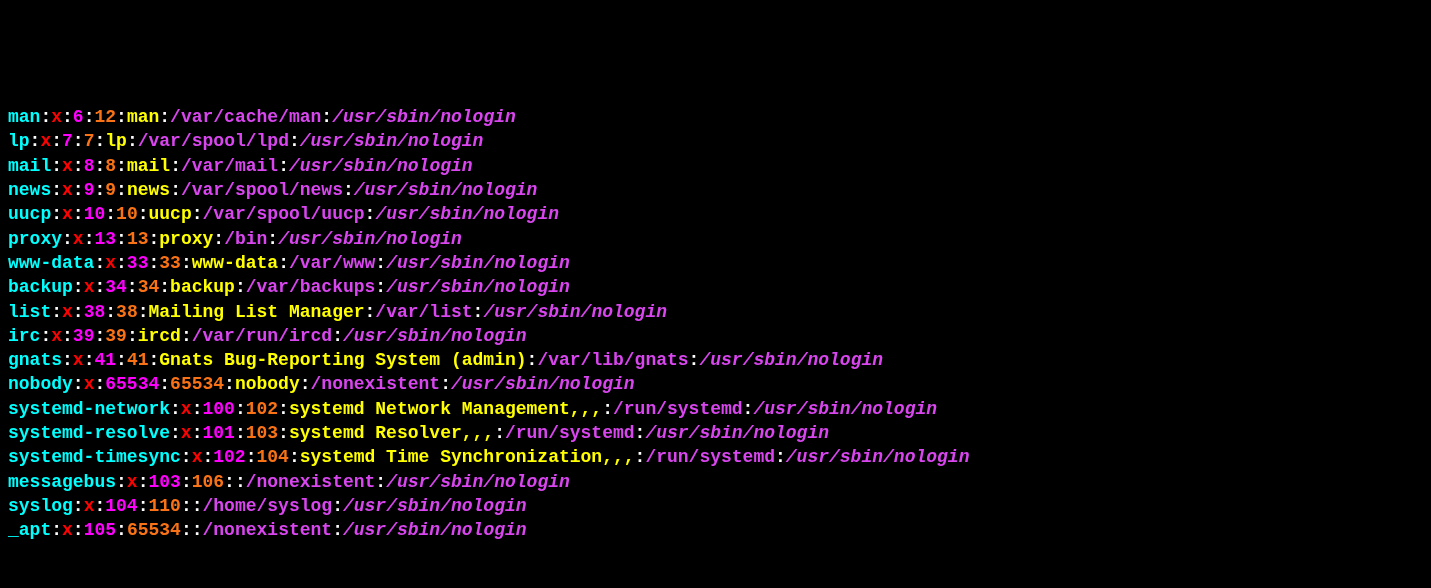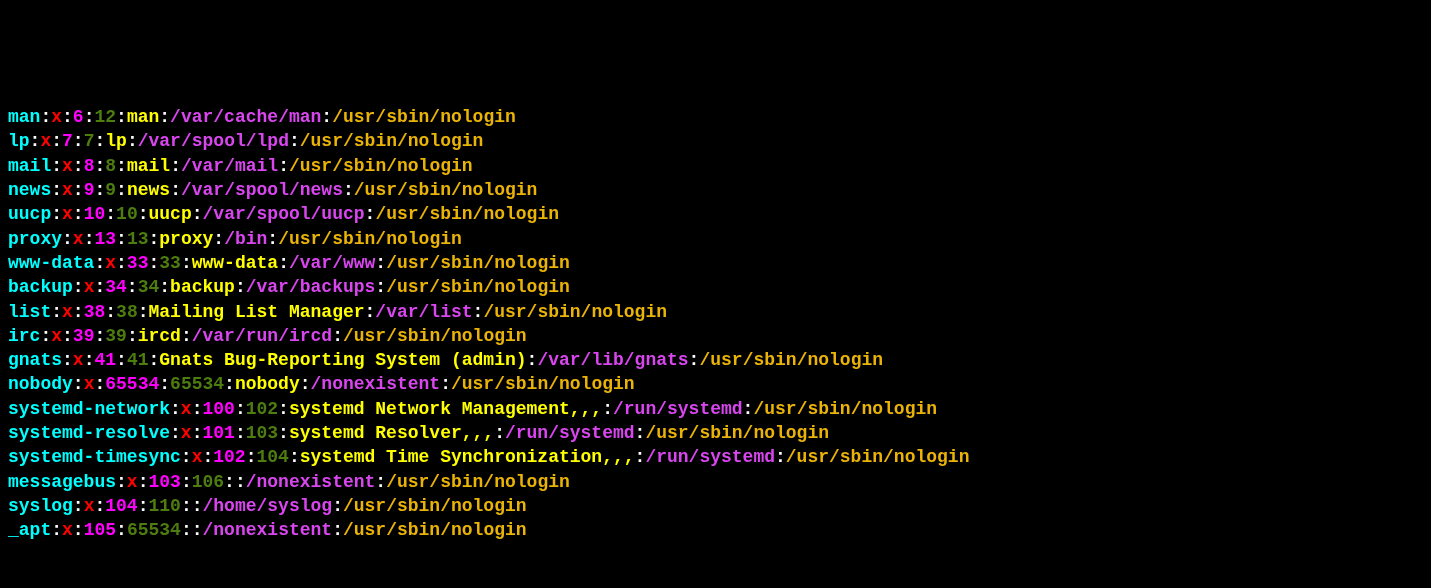--- a/index.html
+++ b/index.html
@@ -11,24 +11,24 @@
     line-height: 1.35;
     font-weight: bold;
     white-space: pre;
     width: 1431px;
     box-sizing: border-box;
   }
   .line { display: block; }
   .u { color: #00ffff; }   
   .x { color: #ff0000; }   
   .uid { color: #ff00ff; } 
-  .gid { color: #4d7c0f; } 
+  .gid { color: #f97316; } 
   .g { color: #ffff00; }   
   .h { color: #d946ef; }   
-  .s { color: #eab308; }   
+  .s { color: #d946ef; font-style: italic; }   
   .c { color: #ffffff; }   
 </style>
 </head>
 <body>
 
 
 
 <div id="output"><div class="line"><span class="u">man</span><span class="c">:</span><span class="x">x</span><span class="c">:</span><span class="uid">6</span><span class="c">:</span><span class="gid">12</span><span class="c">:</span><span class="g">man</span><span class="c">:</span><span class="h">/var/cache/man</span><span class="c">:</span><span class="s">/usr/sbin/nologin</span></div><div class="line"><span class="u">lp</span><span class="c">:</span><span class="x">x</span><span class="c">:</span><span class="uid">7</span><span class="c">:</span><span class="gid">7</span><span class="c">:</span><span class="g">lp</span><span class="c">:</span><span class="h">/var/spool/lpd</span><span class="c">:</span><span class="s">/usr/sbin/nologin</span></div><div class="line"><span class="u">mail</span><span class="c">:</span><span class="x">x</span><span class="c">:</span><span class="uid">8</span><span class="c">:</span><span class="gid">8</span><span class="c">:</span><span class="g">mail</span><span class="c">:</span><span class="h">/var/mail</span><span class="c">:</span><span class="s">/usr/sbin/nologin</span></div><div class="line"><span class="u">news</span><span class="c">:</span><span class="x">x</span><span class="c">:</span><span class="uid">9</span><span class="c">:</span><span class="gid">9</span><span class="c">:</span><span class="g">news</span><span class="c">:</span><span class="h">/var/spool/news</span><span class="c">:</span><span class="s">/usr/sbin/nologin</span></div><div class="line"><span class="u">uucp</span><span class="c">:</span><span class="x">x</span><span class="c">:</span><span class="uid">10</span><span class="c">:</span><span class="gid">10</span><span class="c">:</span><span class="g">uucp</span><span class="c">:</span><span class="h">/var/spool/uucp</span><span class="c">:</span><span class="s">/usr/sbin/nologin</span></div><div class="line"><span class="u">proxy</span><span class="c">:</span><span class="x">x</span><span class="c">:</span><span class="uid">13</span><span class="c">:</span><span class="gid">13</span><span class="c">:</span><span class="g">proxy</span><span class="c">:</span><span class="h">/bin</span><span class="c">:</span><span class="s">/usr/sbin/nologin</span></div><div class="line"><span class="u">www-data</span><span class="c">:</span><span class="x">x</span><span class="c">:</span><span class="uid">33</span><span class="c">:</span><span class="gid">33</span><span class="c">:</span><span class="g">www-data</span><span class="c">:</span><span class="h">/var/www</span><span class="c">:</span><span class="s">/usr/sbin/nologin</span></div><div class="line"><span class="u">backup</span><span class="c">:</span><span class="x">x</span><span class="c">:</span><span class="uid">34</span><span class="c">:</span><span class="gid">34</span><span class="c">:</span><span class="g">backup</span><span class="c">:</span><span class="h">/var/backups</span><span class="c">:</span><span class="s">/usr/sbin/nologin</span></div><div class="line"><span class="u">list</span><span class="c">:</span><span class="x">x</span><span class="c">:</span><span class="uid">38</span><span class="c">:</span><span class="gid">38</span><span class="c">:</span><span class="g">Mailing List Manager</span><span class="c">:</span><span class="h">/var/list</span><span class="c">:</span><span class="s">/usr/sbin/nologin</span></div><div class="line"><span class="u">irc</span><span class="c">:</span><span class="x">x</span><span class="c">:</span><span class="uid">39</span><span class="c">:</span><span class="gid">39</span><span class="c">:</span><span class="g">ircd</span><span class="c">:</span><span class="h">/var/run/ircd</span><span class="c">:</span><span class="s">/usr/sbin/nologin</span></div><div class="line"><span class="u">gnats</span><span class="c">:</span><span class="x">x</span><span class="c">:</span><span class="uid">41</span><span class="c">:</span><span class="gid">41</span><span class="c">:</span><span class="g">Gnats Bug-Reporting System (admin)</span><span class="c">:</span><span class="h">/var/lib/gnats</span><span class="c">:</span><span class="s">/usr/sbin/nologin</span></div><div class="line"><span class="u">nobody</span><span class="c">:</span><span class="x">x</span><span class="c">:</span><span class="uid">65534</span><span class="c">:</span><span class="gid">65534</span><span class="c">:</span><span class="g">nobody</span><span class="c">:</span><span class="h">/nonexistent</span><span class="c">:</span><span class="s">/usr/sbin/nologin</span></div><div class="line"><span class="u">systemd-network</span><span class="c">:</span><span class="x">x</span><span class="c">:</span><span class="uid">100</span><span class="c">:</span><span class="gid">102</span><span class="c">:</span><span class="g">systemd Network Management,,,</span><span class="c">:</span><span class="h">/run/systemd</span><span class="c">:</span><span class="s">/usr/sbin/nologin</span></div><div class="line"><span class="u">systemd-resolve</span><span class="c">:</span><span class="x">x</span><span class="c">:</span><span class="uid">101</span><span class="c">:</span><span class="gid">103</span><span class="c">:</span><span class="g">systemd Resolver,,,</span><span class="c">:</span><span class="h">/run/systemd</span><span class="c">:</span><span class="s">/usr/sbin/nologin</span></div><div class="line"><span class="u">systemd-timesync</span><span class="c">:</span><span class="x">x</span><span class="c">:</span><span class="uid">102</span><span class="c">:</span><span class="gid">104</span><span class="c">:</span><span class="g">systemd Time Synchronization,,,</span><span class="c">:</span><span class="h">/run/systemd</span><span class="c">:</span><span class="s">/usr/sbin/nologin</span></div><div class="line"><span class="u">messagebus</span><span class="c">:</span><span class="x">x</span><span class="c">:</span><span class="uid">103</span><span class="c">:</span><span class="gid">106</span><span class="c">:</span><span class="g"></span><span class="c">:</span><span class="h">/nonexistent</span><span class="c">:</span><span class="s">/usr/sbin/nologin</span></div><div class="line"><span class="u">syslog</span><span class="c">:</span><span class="x">x</span><span class="c">:</span><span class="uid">104</span><span class="c">:</span><span class="gid">110</span><span class="c">:</span><span class="g"></span><span class="c">:</span><span class="h">/home/syslog</span><span class="c">:</span><span class="s">/usr/sbin/nologin</span></div><div class="line"><span class="u">_apt</span><span class="c">:</span><span class="x">x</span><span class="c">:</span><span class="uid">105</span><span class="c">:</span><span class="gid">65534</span><span class="c">:</span><span class="g"></span><span class="c">:</span><span class="h">/nonexistent</span><span class="c">:</span><span class="s">/usr/sbin/nologin</span></div></div>
 
 

